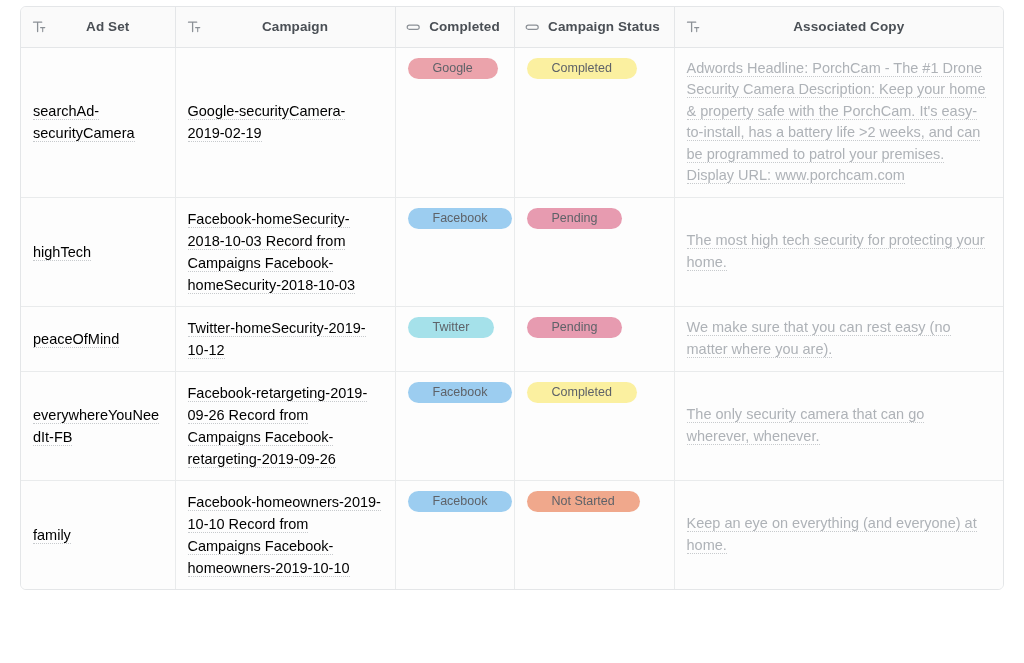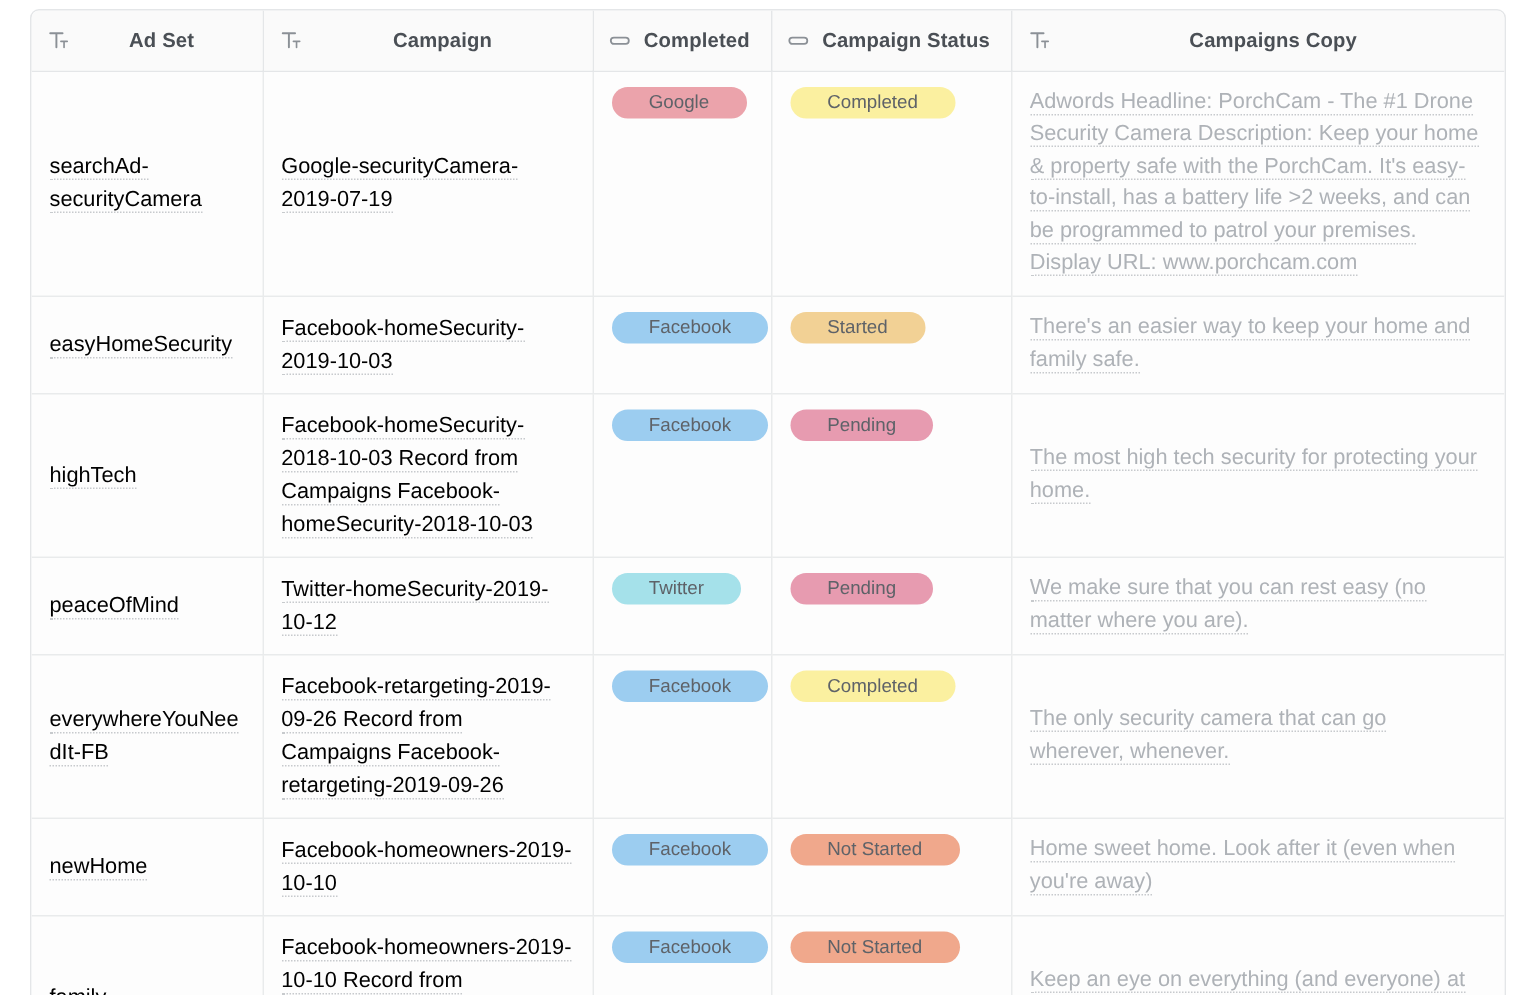--- a/index.html
+++ b/index.html
@@ -160,39 +160,32 @@
             </span>
           </th>
           <th>
             <span class="hcell">
               <span class="hicon">
                 <svg width="14" height="14" viewBox="0 0 14 14">
                   <path d="M1.5 2.2h8.2M5.6 2.2v9.3" stroke="#8b9096" stroke-width="1.3" fill="none" stroke-linecap="round"></path>
                   <path d="M8.6 7.6h4.2M10.7 7.6v4" stroke="#8b9096" stroke-width="1.1" fill="none" stroke-linecap="round"></path>
                 </svg>
               </span>
-              <span class="hlabel">Campaigns Copy</span>
+              <span class="hlabel">Associated Copy</span>
             </span>
           </th>
         </tr>
     </thead>
     <tbody>
         <tr>
           <td><span class="linktext">searchAd-securityCamera</span></td>
-          <td><span class="linktext">Google-securityCamera-2019-07-19</span></td>
+          <td><span class="linktext">Google-securityCamera-2019-02-19</span></td>
           <td class="cell-badge" style="vertical-align: top;"><span class="badge" style="background:#eba3ab">Google</span></td>
           <td class="cell-badge" style="vertical-align: top;"><span class="badge" style="background:#fbf0a0">Completed</span></td>
           <td><span class="copytext">Adwords Headline: PorchCam - The #1 Drone Security Camera Description: Keep your home &amp; property safe with the PorchCam. It's easy-to-install, has a battery life &gt;2 weeks, and can be programmed to patrol your premises. Display URL: www.porchcam.com</span></td>
-        </tr>
-        <tr>
-          <td><span class="linktext">easyHomeSecurity</span></td>
-          <td><span class="linktext">Facebook-homeSecurity-2019-10-03</span></td>
-          <td class="cell-badge" style="vertical-align: top;"><span class="badge" style="background:#9ccdf0">Facebook</span></td>
-          <td class="cell-badge" style="vertical-align: top;"><span class="badge" style="background:#f2d195">Started</span></td>
-          <td><span class="copytext">There's an easier way to keep your home and family safe.</span></td>
         </tr>
         <tr>
           <td><span class="linktext">highTech</span></td>
           <td><span class="linktext">Facebook-homeSecurity-2018-10-03 Record from Campaigns Facebook-homeSecurity-2018-10-03</span></td>
           <td class="cell-badge" style="vertical-align: top;"><span class="badge" style="background:#9ccdf0">Facebook</span></td>
           <td class="cell-badge" style="vertical-align: top;"><span class="badge" style="background:#e79bb0">Pending</span></td>
           <td><span class="copytext">The most high tech security for protecting your home.</span></td>
         </tr>
         <tr>
           <td><span class="linktext">peaceOfMind</span></td>
@@ -202,27 +195,20 @@
           <td><span class="copytext">We make sure that you can rest easy (no matter where you are).</span></td>
         </tr>
         <tr>
           <td><span class="linktext">everywhereYouNeedIt-FB</span></td>
           <td><span class="linktext">Facebook-retargeting-2019-09-26 Record from Campaigns Facebook-retargeting-2019-09-26</span></td>
           <td class="cell-badge" style="vertical-align: top;"><span class="badge" style="background:#9ccdf0">Facebook</span></td>
           <td class="cell-badge" style="vertical-align: top;"><span class="badge" style="background:#fbf0a0">Completed</span></td>
           <td><span class="copytext">The only security camera that can go wherever, whenever.</span></td>
         </tr>
         <tr>
-          <td><span class="linktext">newHome</span></td>
-          <td><span class="linktext">Facebook-homeowners-2019-10-10</span></td>
-          <td class="cell-badge" style="vertical-align: top;"><span class="badge" style="background:#9ccdf0">Facebook</span></td>
-          <td class="cell-badge" style="vertical-align: top;"><span class="badge" style="background:#f0a88c">Not Started</span></td>
-          <td><span class="copytext">Home sweet home. Look after it (even when you're away)</span></td>
-        </tr>
-        <tr>
           <td><span class="linktext">family</span></td>
           <td><span class="linktext">Facebook-homeowners-2019-10-10 Record from Campaigns Facebook-homeowners-2019-10-10</span></td>
           <td class="cell-badge" style="vertical-align: top;"><span class="badge" style="background:#9ccdf0">Facebook</span></td>
           <td class="cell-badge" style="vertical-align: top;"><span class="badge" style="background:#f0a88c">Not Started</span></td>
           <td><span class="copytext">Keep an eye on everything (and everyone) at home.</span></td>
         </tr>
       </tbody>
   </table>
 </div>
 

